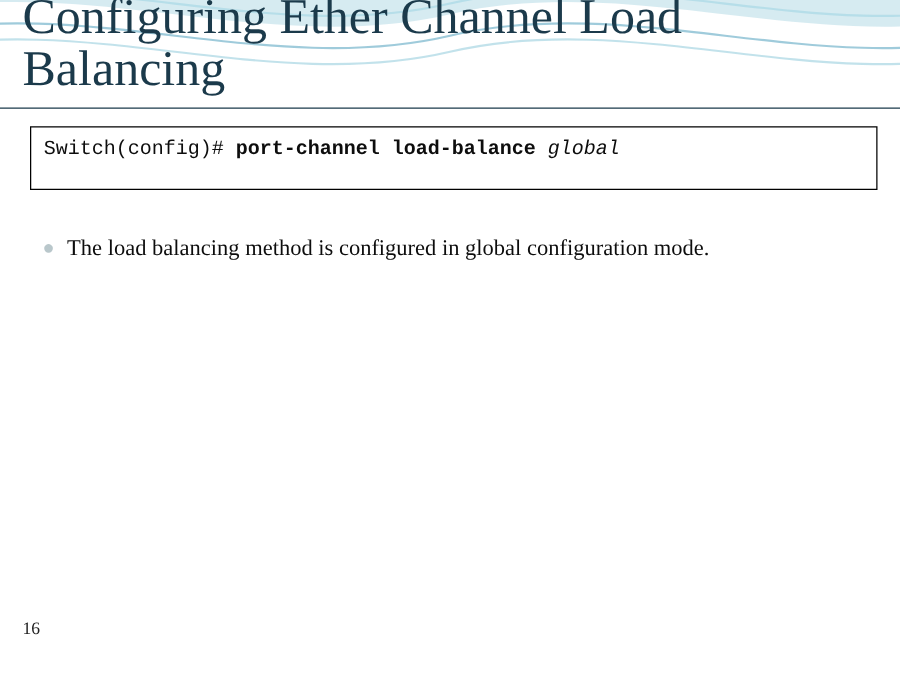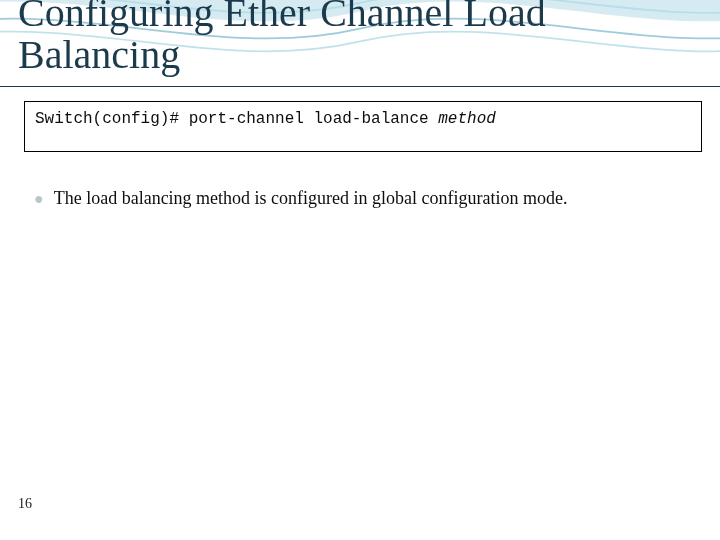--- a/index.html
+++ b/index.html
@@ -45,21 +45,21 @@
   .codebox {
     margin: 12px 18px 0 24px;
     border: 1.5px solid #000;
     padding: 8px 10px 22px 10px;
     font-family: "Courier New", Courier, monospace;
     font-size: 16px;
     line-height: 1.2;
     white-space: nowrap;
   }
   .codebox .prompt { font-family: "Courier New", Courier, monospace; margin-top: 24px; }
-  .codebox .cmd    { font-family: "Courier New", Courier, monospace; font-weight: normal; }
+  .codebox .cmd    { font-family: "Courier New", Courier, monospace; font-weight: bold; }
   .codebox .arg    { font-family: "Courier New", Courier, monospace; font-style: italic; }
 
   .bullets {
     margin: 34px 28px 0 34px;
     font-size: 18px;
     line-height: 1.35;
   }
   .bullet-row {
     display: flex;
     align-items: flex-start;
@@ -91,21 +91,21 @@
     <path d="M0,80 C150,40 300,120 450,80 C600,40 750,120 900,80" fill="none" stroke="rgba(80,160,190,0.55)" stroke-width="2"></path>
     <path d="M0,95 C150,55 300,135 450,95 C600,55 750,135 900,95" fill="none" stroke="rgba(120,190,210,0.45)" stroke-width="2"></path>
     <path d="M0,50 C150,10 300,90 450,50 C600,10 750,90 900,50" fill="none" stroke="rgba(150,210,225,0.5)" stroke-width="2"></path>
   </svg>
 </div>
 
 <div class="title">Configuring Ether Channel Load Balancing</div>
 <div class="title-underline"></div>
 
 <div class="codebox">
-  <span class="prompt">Switch(config)# </span><span class="cmd">port-channel load-balance </span><span class="arg">method</span>
+  <span class="prompt">Switch(config)# </span><span class="cmd">port-channel load-balance </span><span class="arg">global</span>
 </div>
 
 <div class="bullets">
   <div class="bullet-row">
     <span class="bullet-glyph">●</span>
     <span class="bullet-text">The load balancing method is configured in global configuration mode.</span>
   </div>
 </div>
 
 <div class="page-number">16</div>

